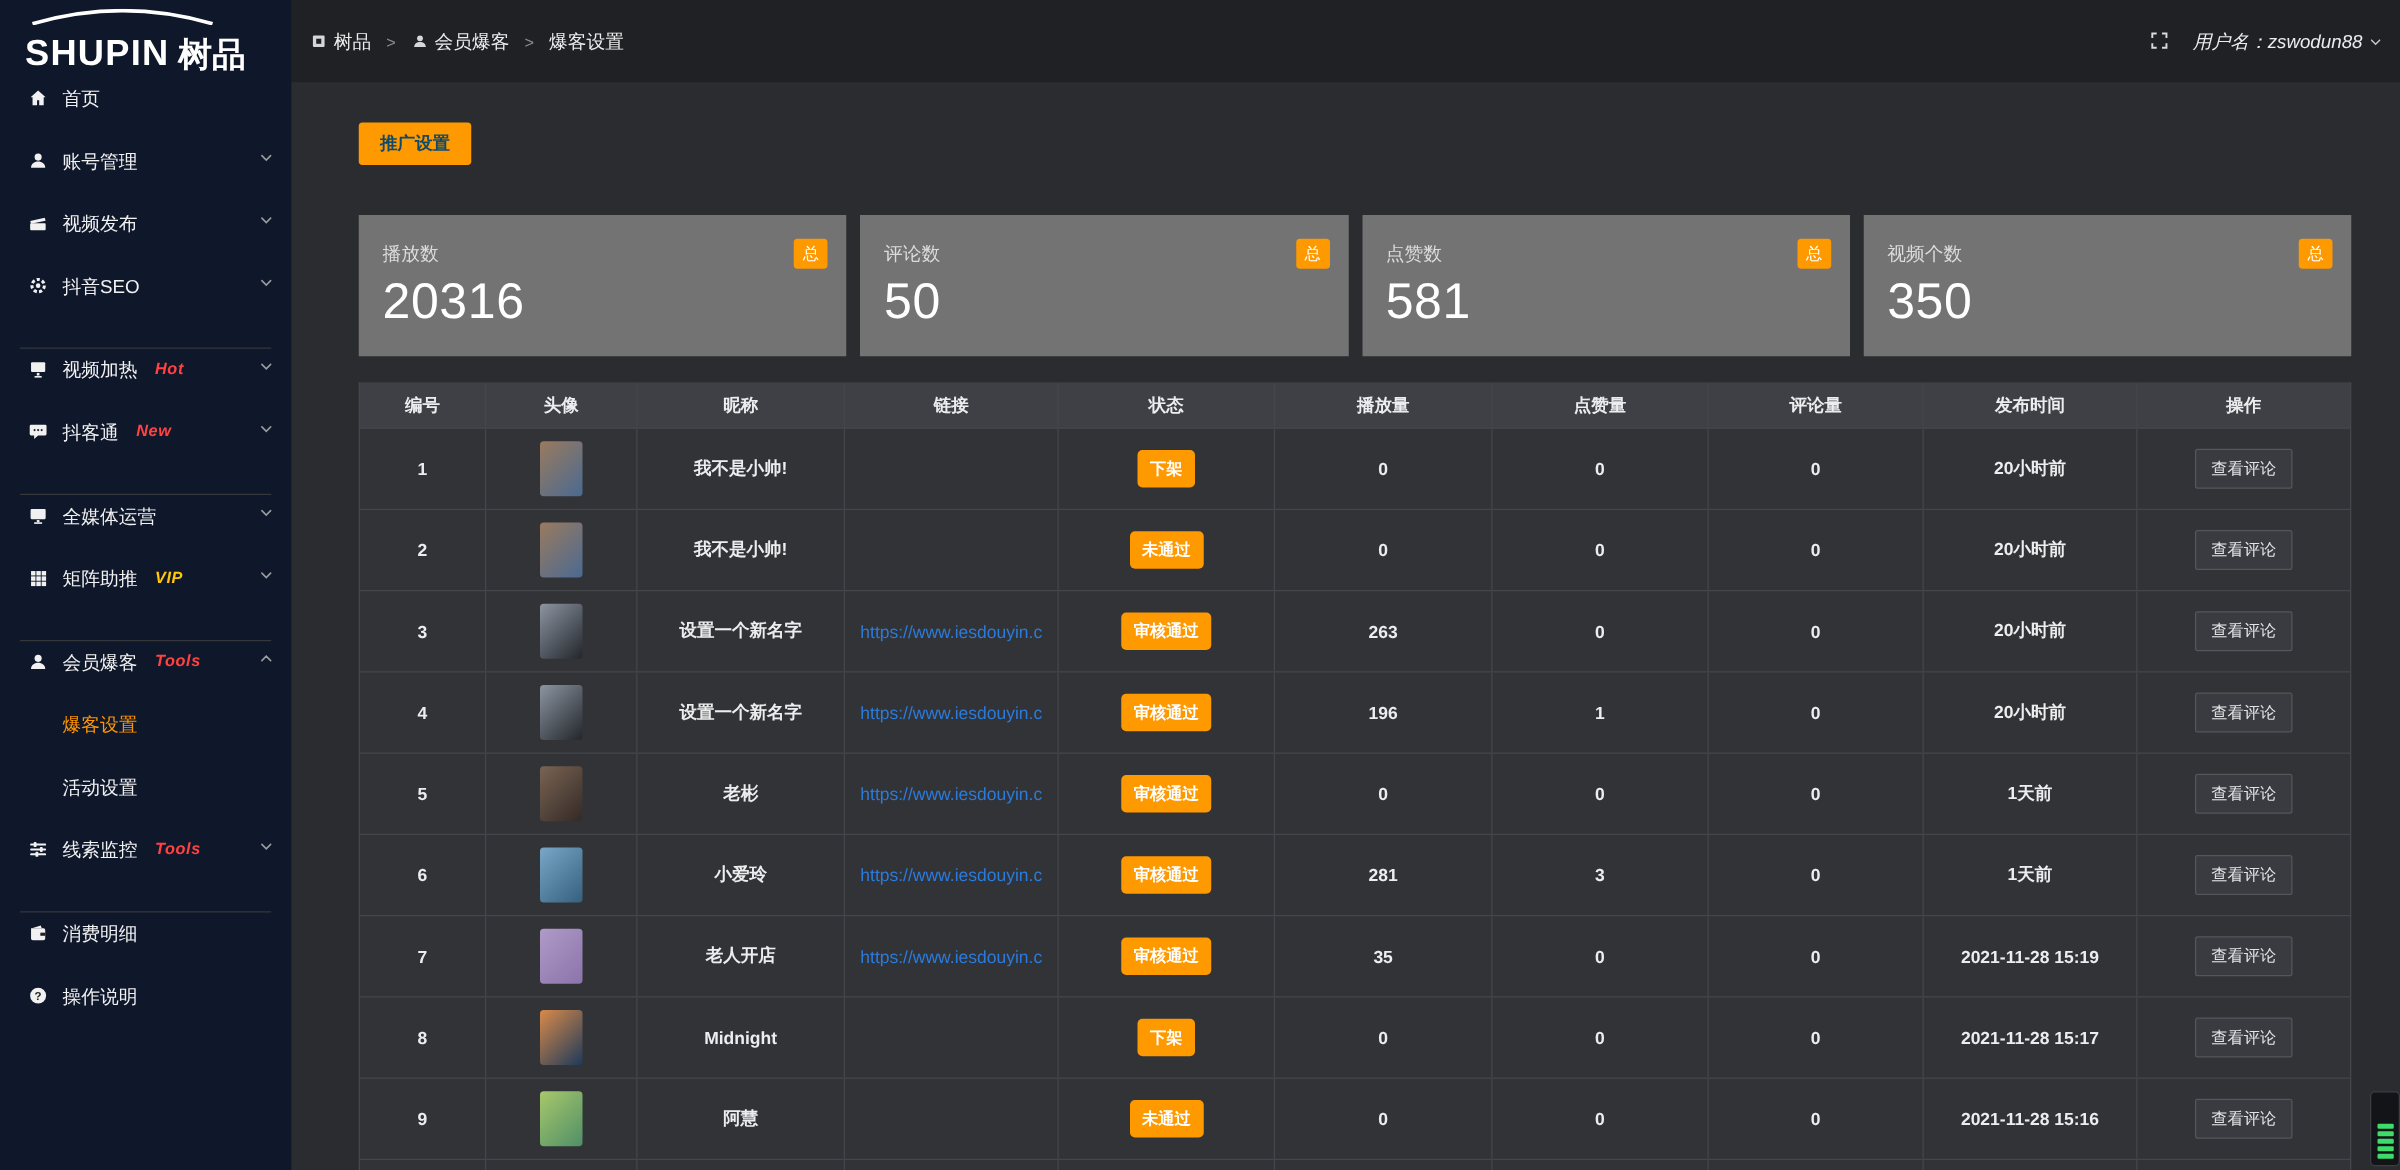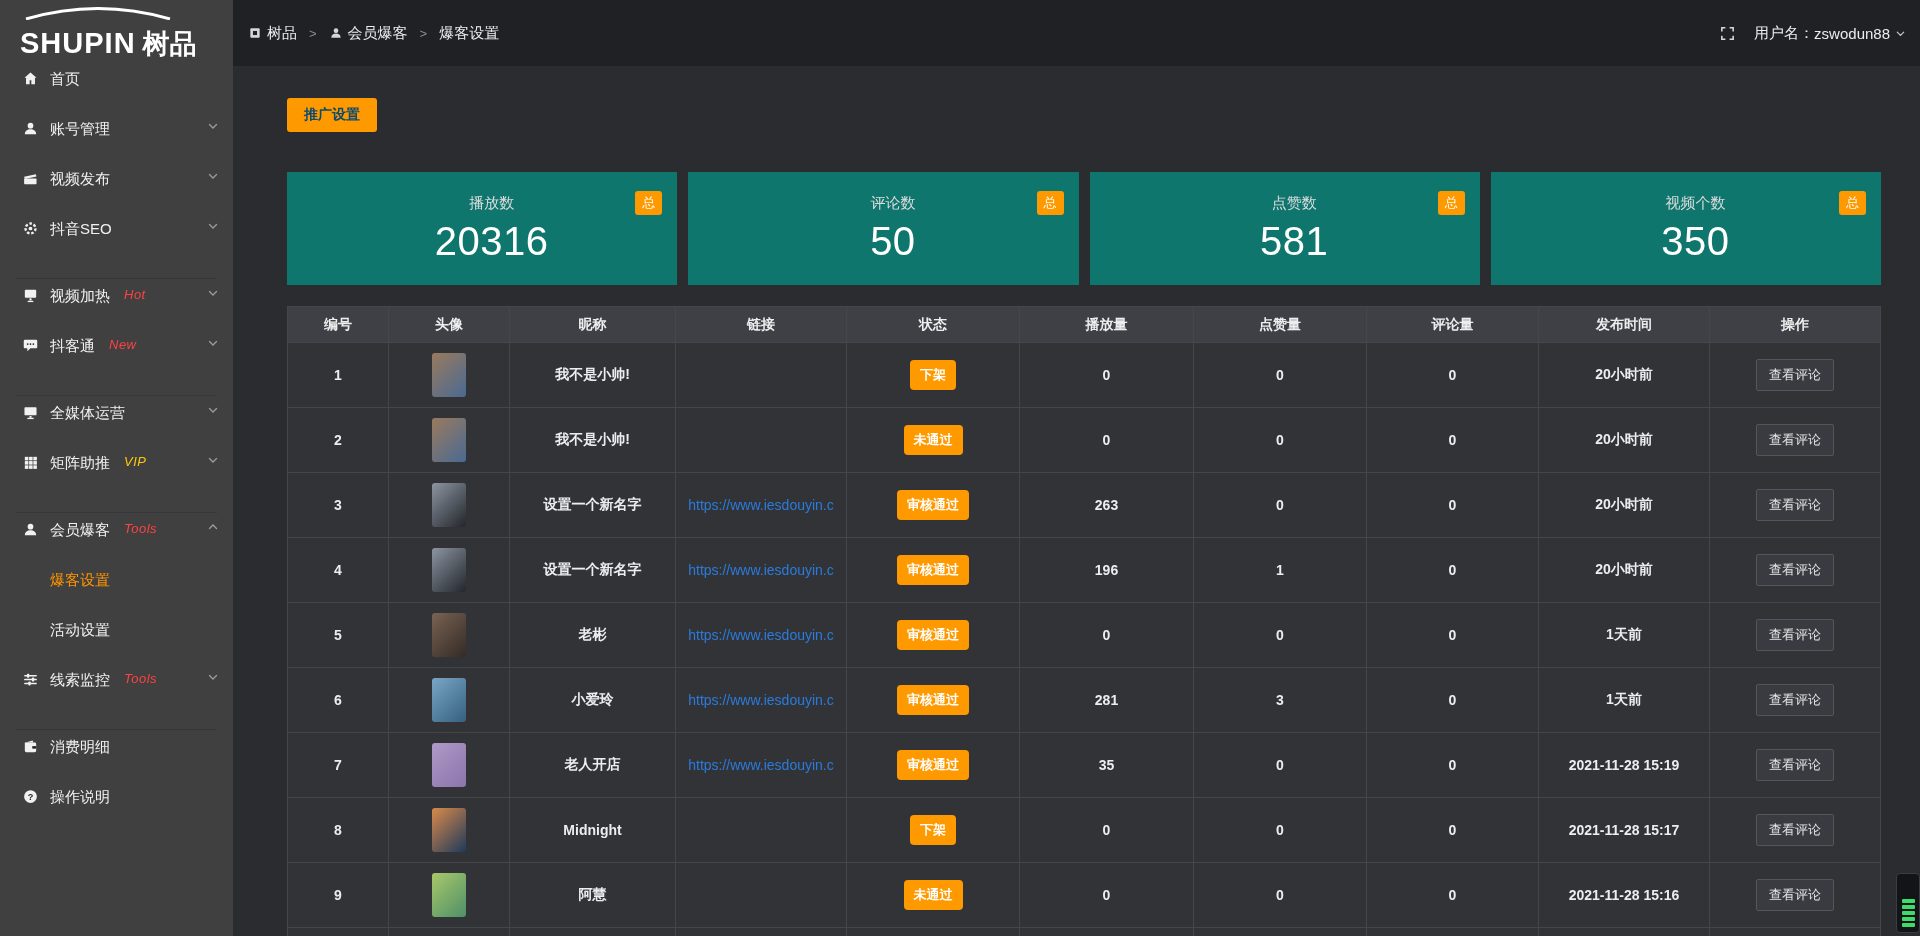--- a/index.html
+++ b/index.html
@@ -1,62 +1,62 @@
 <!DOCTYPE html>
 <html><head>
 <meta charset="utf-8">
 <style>
   * { margin:0; padding:0; box-sizing:border-box; }
   html,body { width:1920px; height:936px; overflow:hidden; }
   body { font-family:"Liberation Sans","DejaVu Sans",sans-serif; background:#2b2c2f; position:relative; color:#eaeaec; }
   svg { display:block; }
 
   
-  .sidebar { position:absolute; left:0; top:0; width:233px; height:936px; background:#404040; z-index:3; }
+  .sidebar { position:absolute; left:0; top:0; width:233px; height:936px; background:#0f172a; z-index:3; }
   .logo { height:66px; display:flex; align-items:flex-end; padding:0 0 8px 20px; position:relative; }
   .logo-arc { position:absolute; top:7px; left:22px; }
   .logo-en { font-size:29px; font-weight:800; color:#fff; letter-spacing:1px; line-height:1; }
   .logo-cn { font-size:27px; font-weight:800; color:#fff; margin-left:7px; line-height:1; }
   .side-menu { padding-top:4px; }
   .side-item { height:50px; display:flex; align-items:flex-start; padding:0 14px 0 22px; cursor:pointer; color:#f1f1f2; font-size:15px; }
   .side-item.sub { padding-left:50px; }
   .side-item.active .side-label { color:#ff9500; }
   .side-icon { width:17px; height:17px; margin-right:11px; color:#f1f1f2; flex:0 0 auto; }
   .side-icon svg { width:17px; height:17px; fill:currentColor; }
   .side-label { white-space:nowrap; }
-  .side-badge { font-size:13px; font-weight:normal; font-style:italic; margin-left:14px; letter-spacing:.5px; }
+  .side-badge { font-size:13px; font-weight:bold; font-style:italic; margin-left:14px; letter-spacing:.5px; }
   .side-badge.red { color:#ff4242; }
   .side-badge.gold { color:#ffc60a; }
   .side-chevron { margin-left:auto; width:12px; height:12px; color:#9b9c9f; }
   .side-chevron svg { width:12px; height:12px; }
   .side-chevron.up svg { transform:rotate(180deg); }
   .side-divider { height:1px; background:#35373b; margin:8px 16px; }
 
   
   .topbar { position:absolute; left:233px; right:0; top:0; height:66px; background:#1f2124; display:flex; align-items:center; padding:0 14px 0 15px; }
   .crumbs { display:flex; align-items:center; font-size:15px; color:#ececee; }
   .crumb { display:flex; align-items:center; cursor:pointer; }
   .crumb-icon { width:14px; height:14px; margin-right:5px; color:#d6d6d8; }
   .crumb-icon svg { width:14px; height:14px; fill:currentColor; }
   .crumb-sep { color:#8b8c90; margin:0 12px; font-size:13px; }
-  .top-right { margin-left:auto; display:flex; align-items:center; gap:18px; }
+  .top-right { margin-left:auto; display:flex; gap:18px;font-style:italic; }
   .fs-icon { width:17px; height:17px; color:#d9d9db; cursor:pointer; }
   .fs-icon svg { width:17px; height:17px; }
   .user-box { display:flex; align-items:center; font-size:15px; color:#ececee; cursor:pointer; }
   .user-chevron { width:11px; height:11px; margin-left:5px; color:#c9c9cc; }
   .user-chevron svg { width:11px; height:11px; }
 
   
   .main { position:absolute; left:233px; top:66px; right:0; bottom:0; background:#2b2c2f; }
   .content { padding:32px 0 0 54px; width:1687px; }
 
   .promo-btn { display:inline-block; background:#f90; color:#0c4a6e; border:none; font-size:14px; font-weight:bold; padding:8px 17px; border-radius:3px; cursor:pointer; font-family:inherit; }
 
   .cards { display:grid; grid-template-columns:repeat(4,1fr); gap:11px; width:1594px; margin-top:40px; }
-  .card { background:#0f766e; height:113px; position:relative; padding:22px 0 0 19px;text-align:center; }
+  .card { background:#737373; height:113px; position:relative; padding:22px 0 0 19px; }
   .card-label { font-size:15px; color:#dcdcde; }
   .card-value { font-size:40px; color:#fff; margin-top:6px; letter-spacing:.5px; }
   .card-badge { position:absolute; top:19px; right:15px; background:#f90; color:#fff; font-size:13px; padding:3px 7px; border-radius:3px; }
 
   
   .table { width:1594px; margin-top:21px; background:#323337; border:1px solid #45464b; border-bottom:none; }
   .trow { display:flex; align-items:stretch; height:65px; border-bottom:1px solid #45464b; }
   .trow.head { height:36px; background:#3e4045; font-weight:bold; }
   .td { display:flex; align-items:center; justify-content:center; border-right:1px solid #45464b; font-size:14px; font-weight:bold; color:#ededef; overflow:hidden; }
   .td:last-child { border-right:none; }

